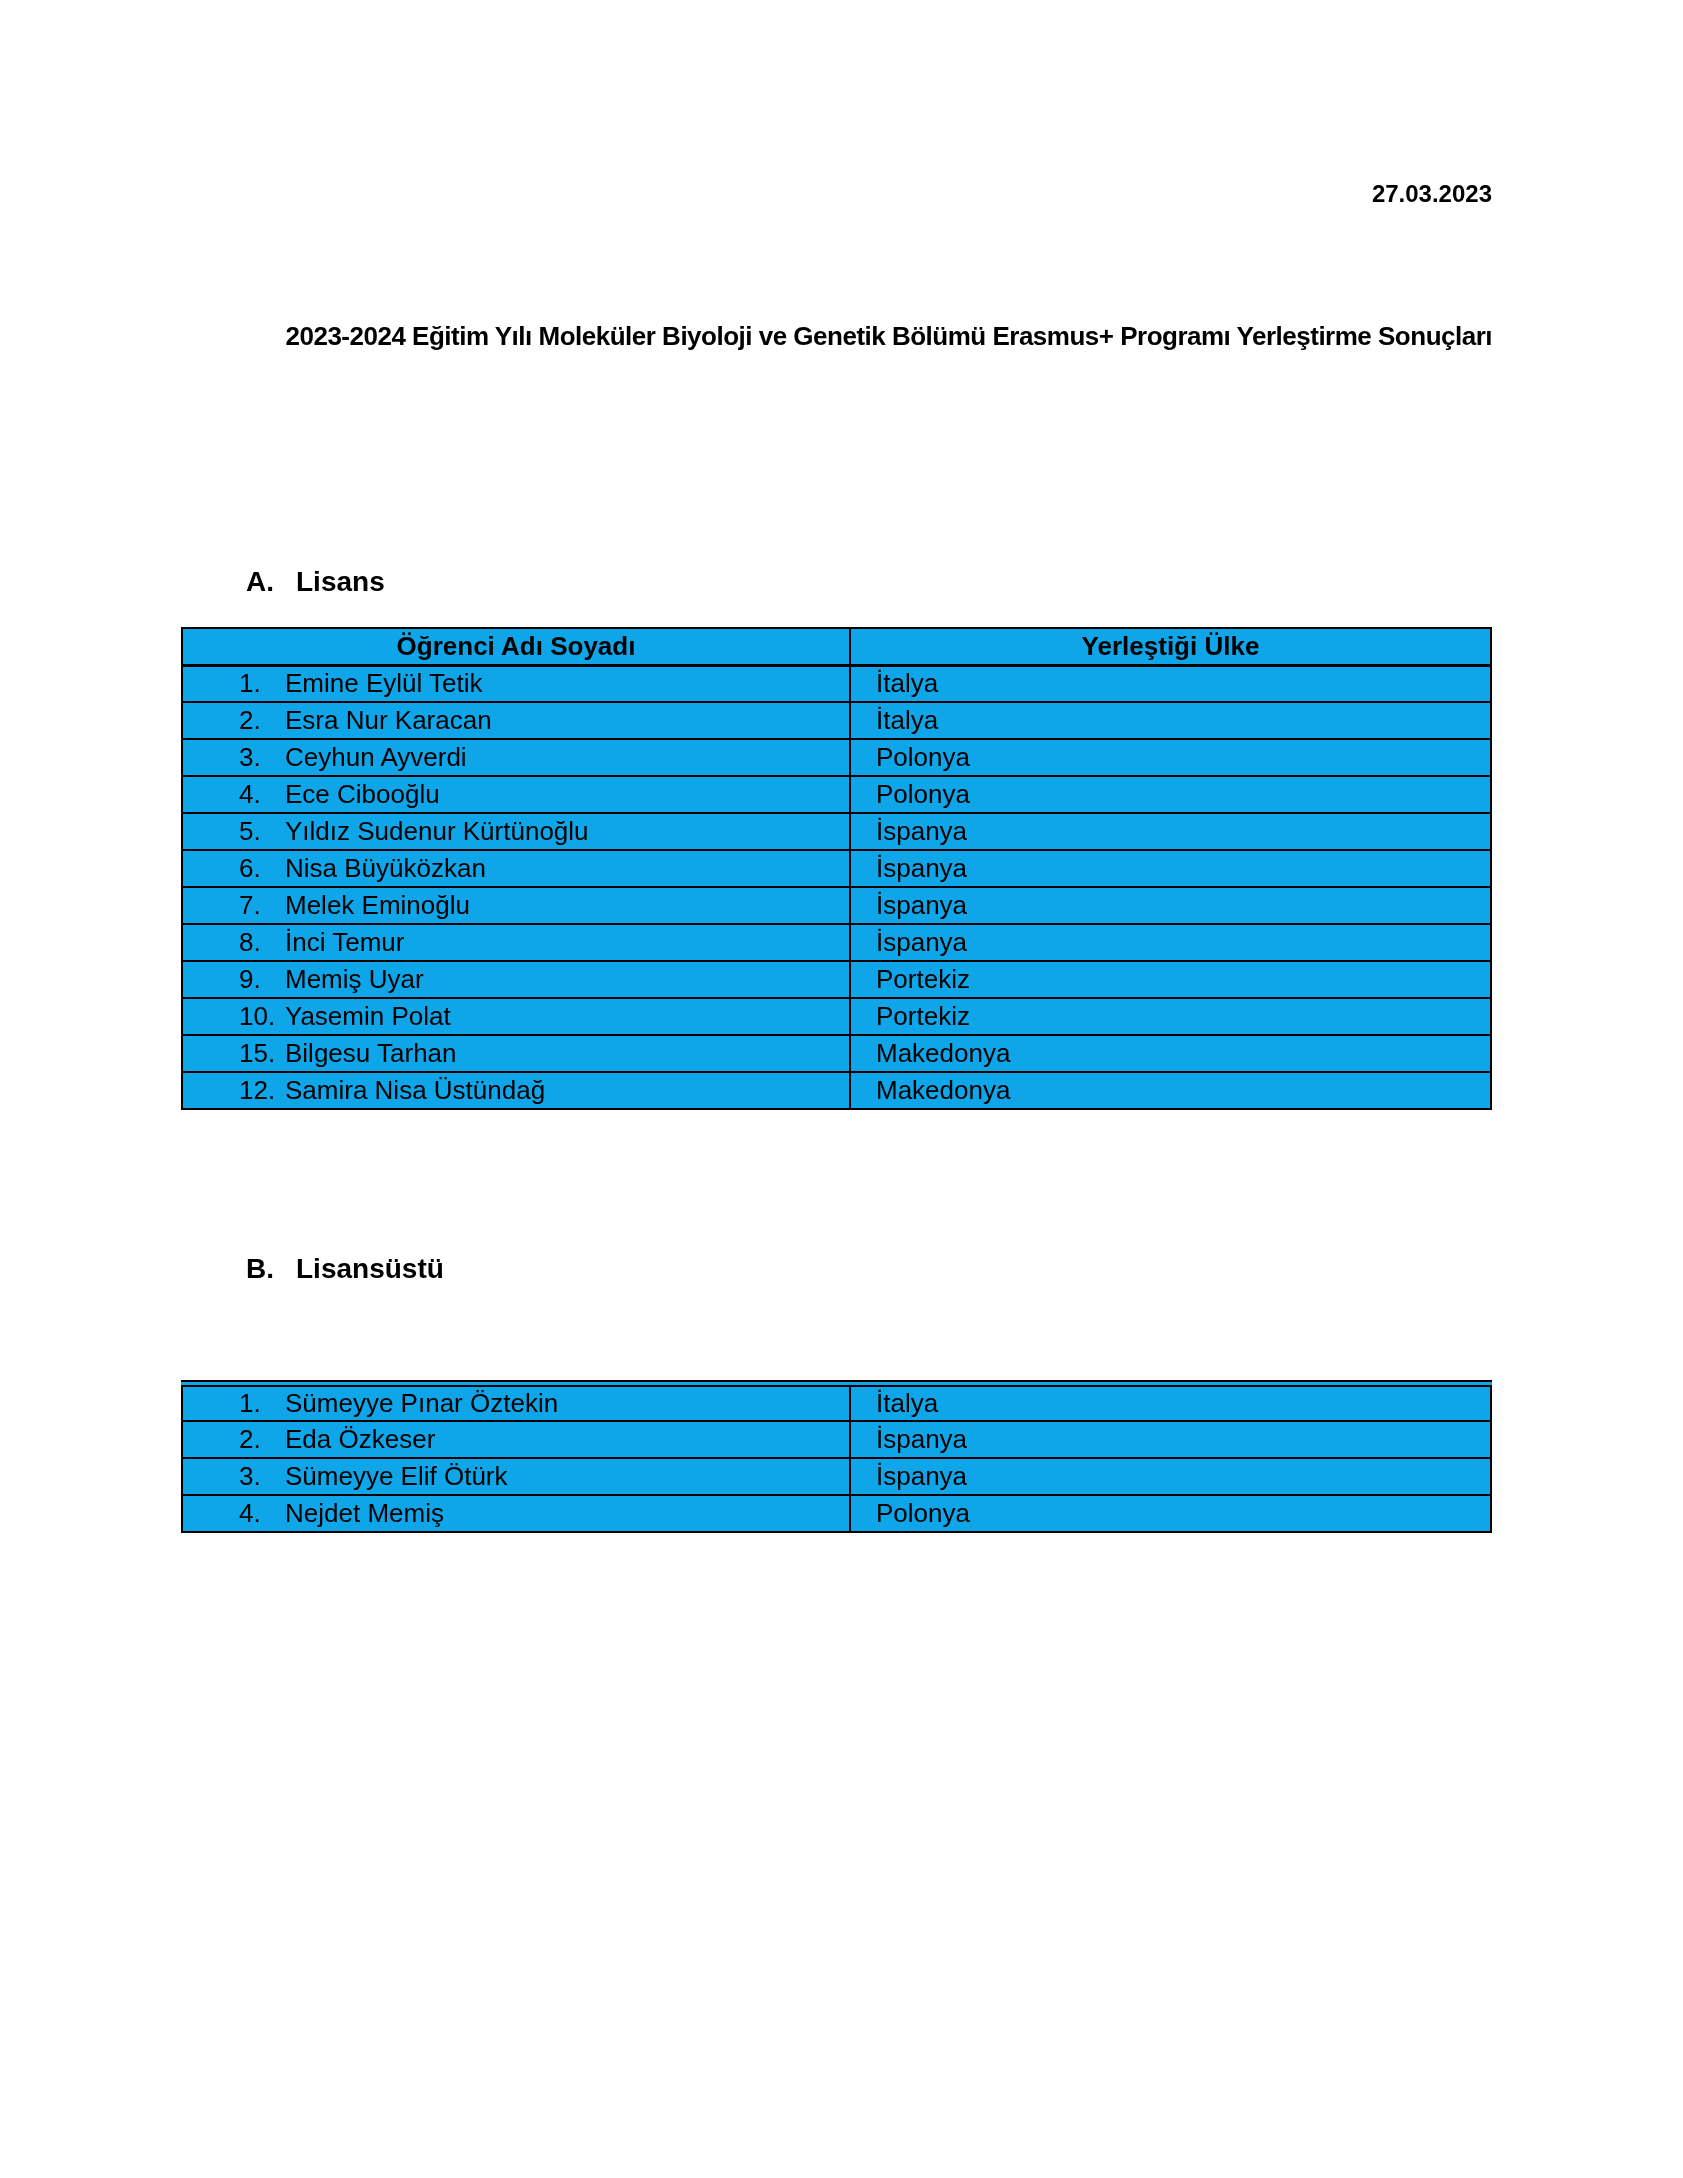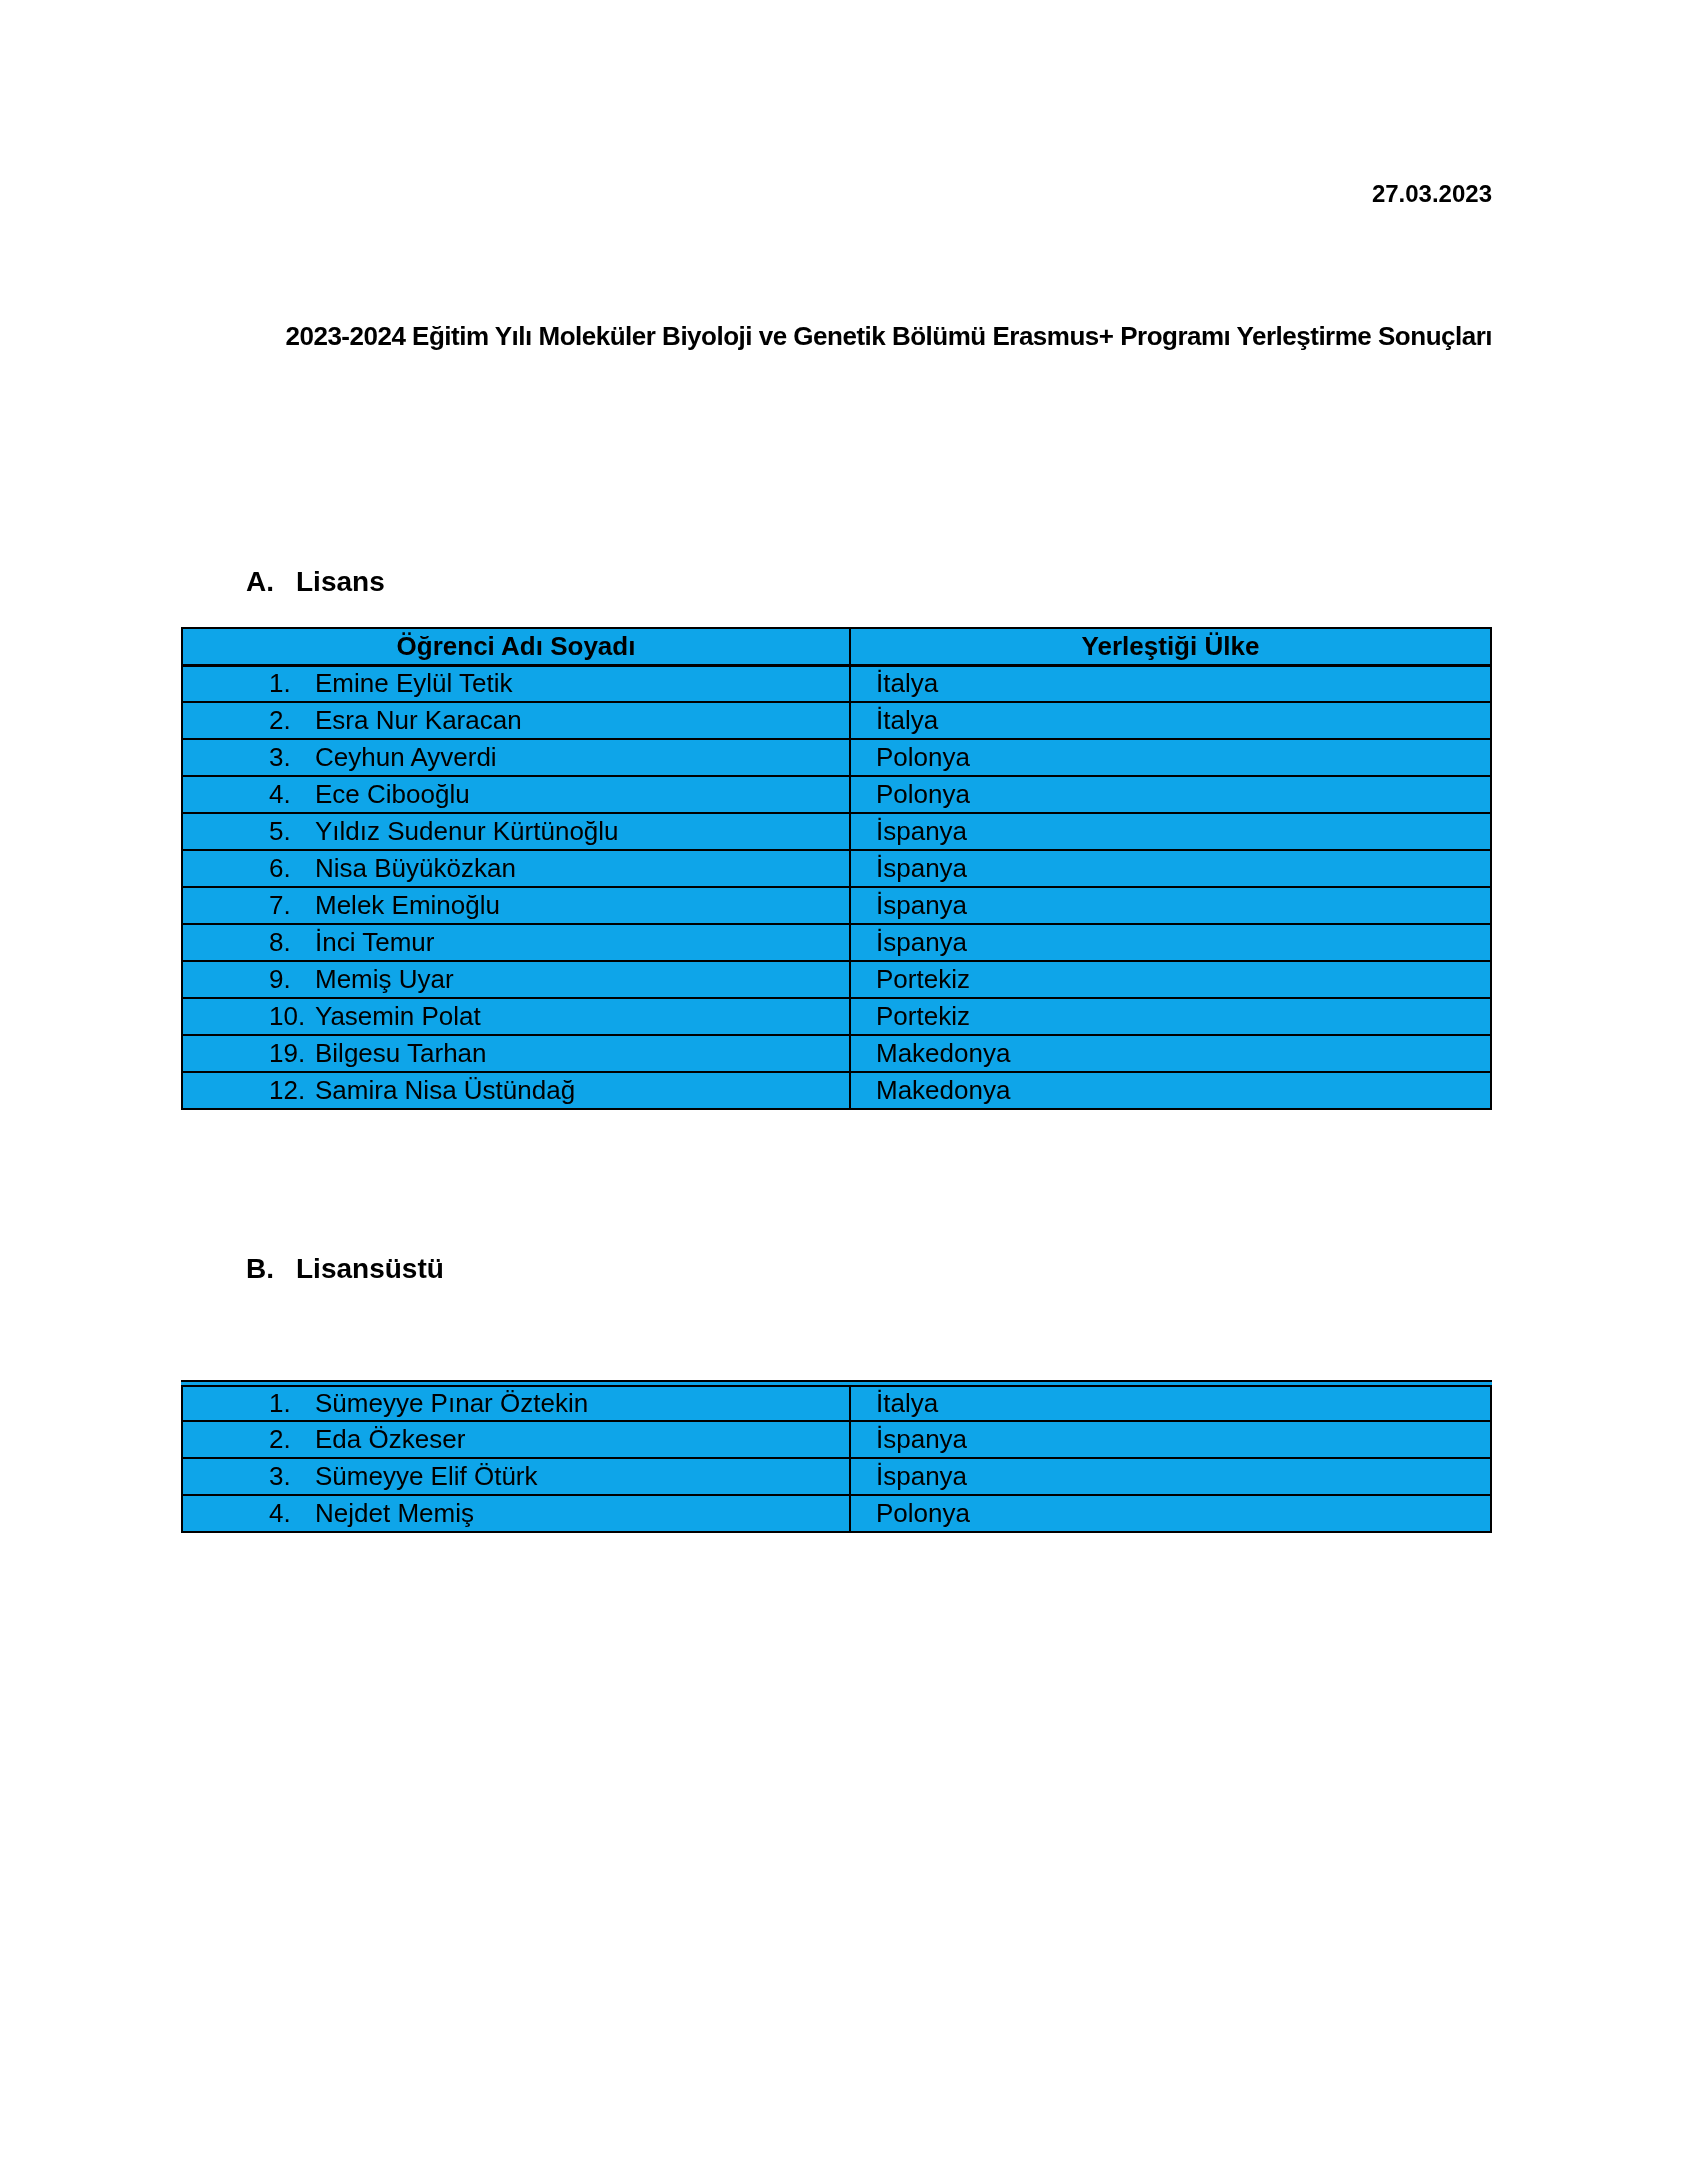--- a/index.html
+++ b/index.html
@@ -61,21 +61,21 @@
     overflow: hidden;
     white-space: nowrap;
   }
   .placement th {
     font-size: 26px;
     font-weight: 700;
     text-align: center;
     border-bottom: 3px solid #000000;
   }
   .placement td { font-size: 26px; font-weight: 400; }
-  td.cell-name { padding-left: 86px; }
+  td.cell-name { padding-left: 56px; }
   .row-num { display: inline-block; width: 46px; }
   td.cell-country { padding-left: 25px; }
 </style>
 </head>
 <body>
 
 <div class="page">
 
   <div class="doc-date">27.03.2023</div>
 
@@ -132,21 +132,21 @@
       </tr>
       <tr>
         <td class="cell-name"><span class="row-num">9.</span><span>Memiş Uyar</span></td>
         <td class="cell-country">Portekiz</td>
       </tr>
       <tr>
         <td class="cell-name"><span class="row-num">10.</span><span>Yasemin Polat</span></td>
         <td class="cell-country">Portekiz</td>
       </tr>
       <tr>
-        <td class="cell-name"><span class="row-num">19.</span><span>Bilgesu Tarhan</span></td>
+        <td class="cell-name"><span class="row-num">15.</span><span>Bilgesu Tarhan</span></td>
         <td class="cell-country">Makedonya</td>
       </tr>
       <tr>
         <td class="cell-name"><span class="row-num">12.</span><span>Samira Nisa Üstündağ</span></td>
         <td class="cell-country">Makedonya</td>
       </tr>
     </tbody>
   </table>
 
   <div class="sec-heading" id="heading-b">

